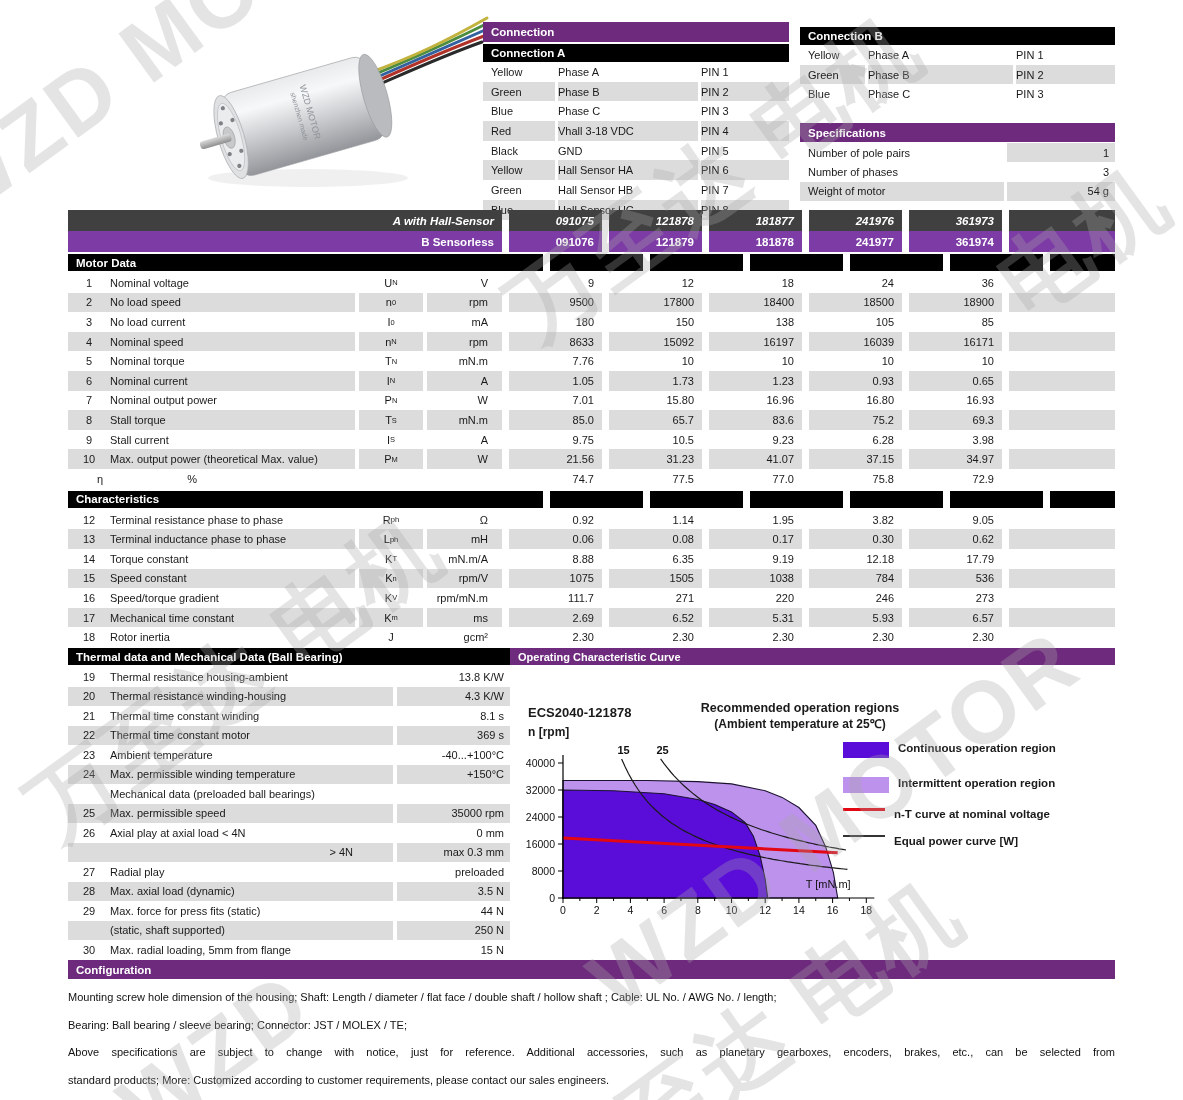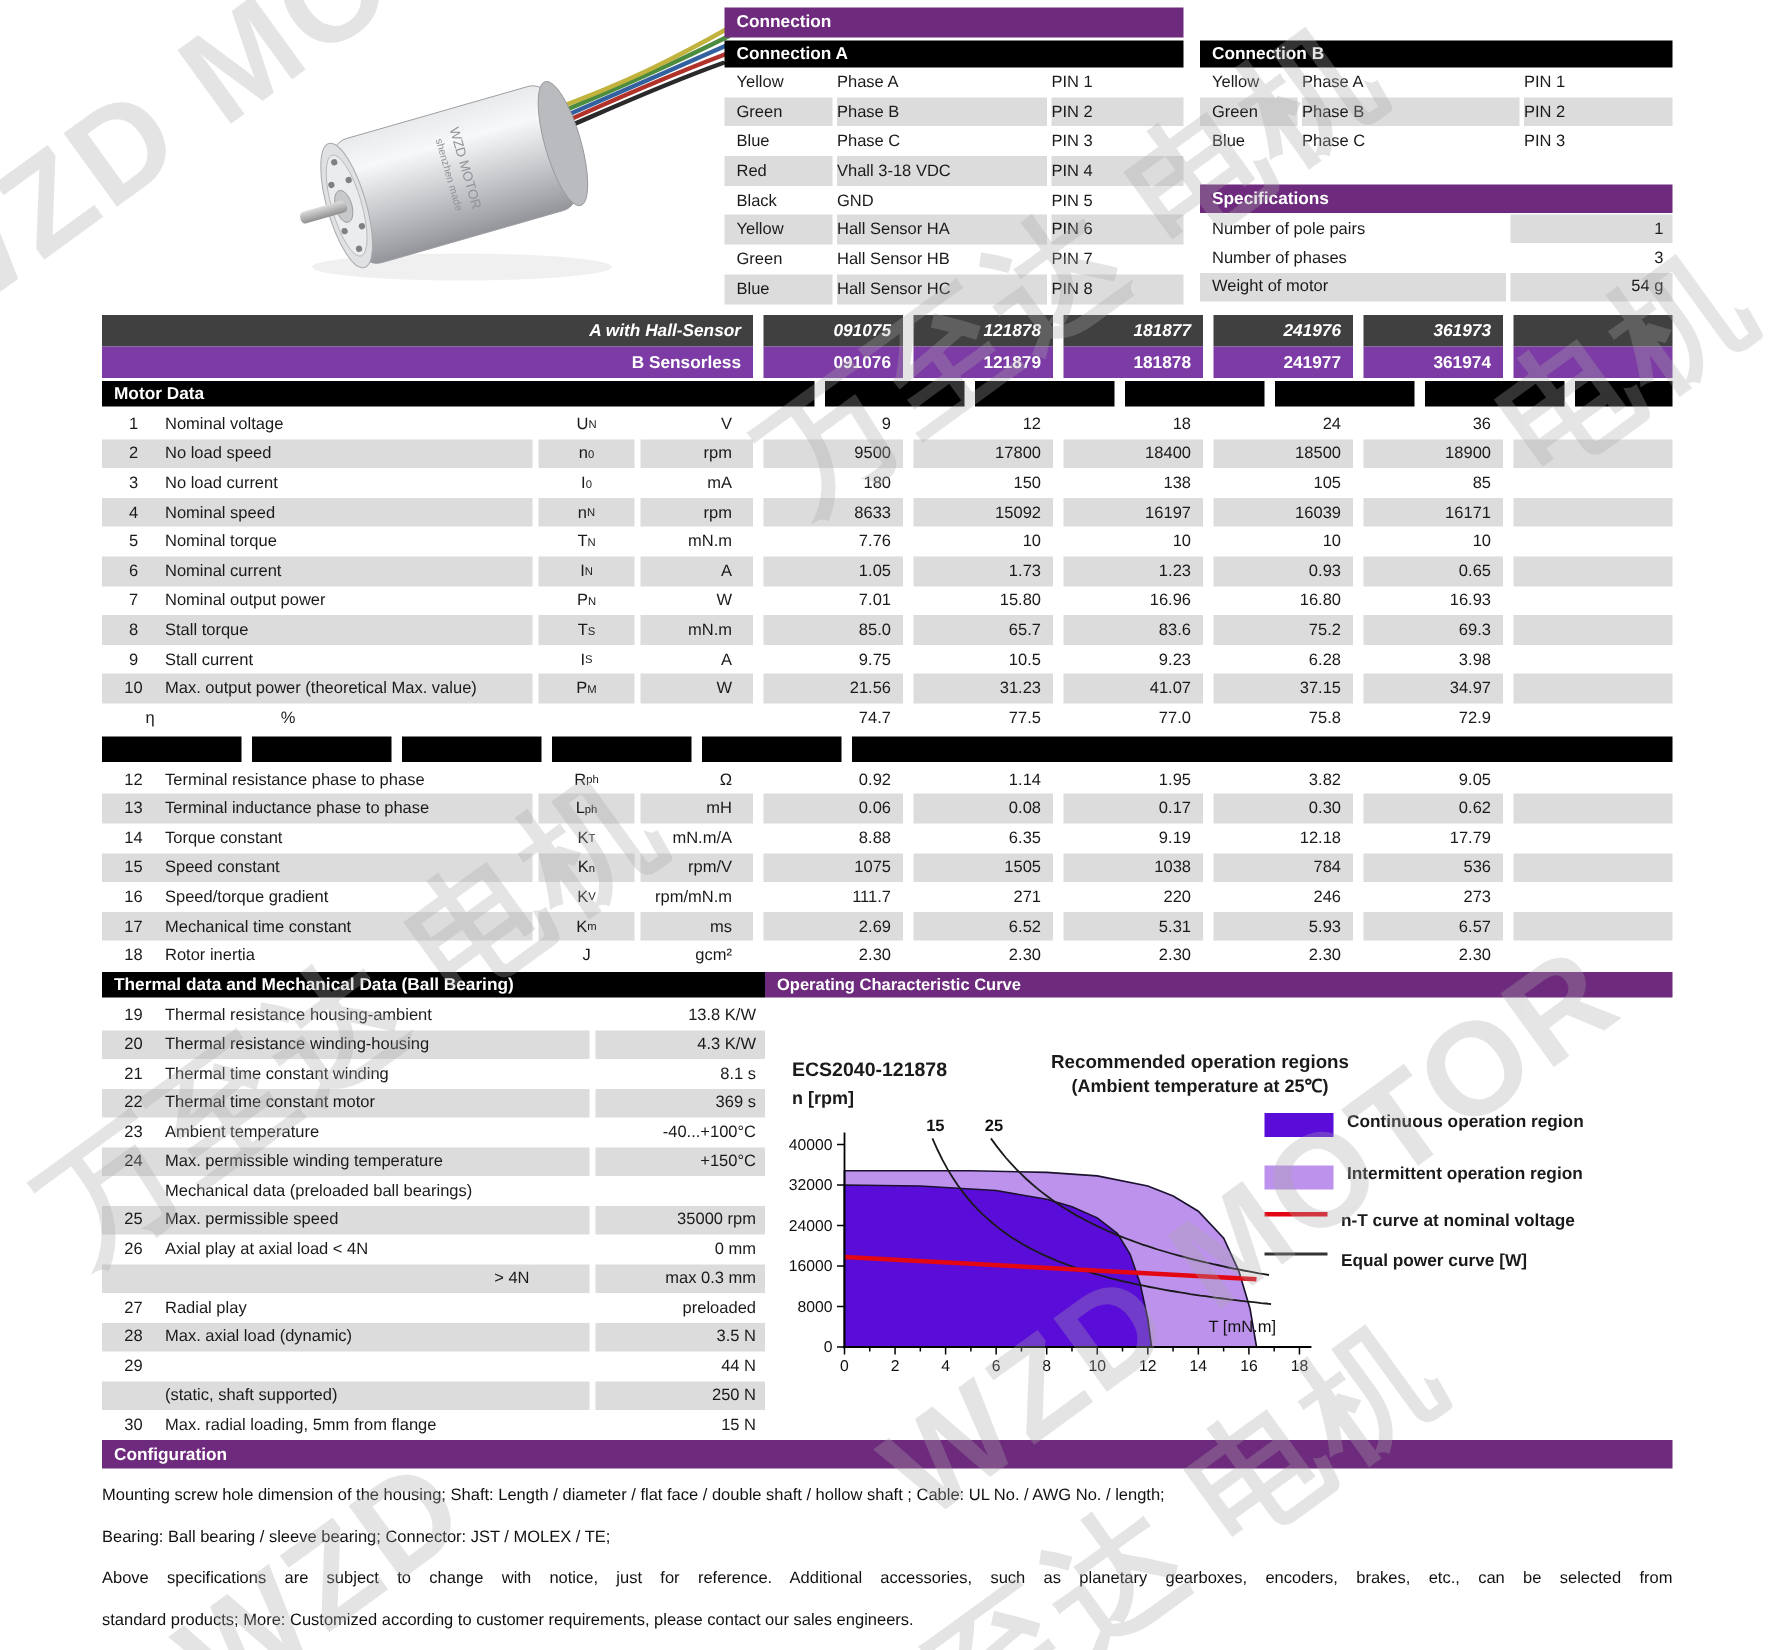--- a/index.html
+++ b/index.html
@@ -145,21 +145,21 @@
         <ellipse cx="98" cy="105" rx="5.5" ry="11" fill="#c7c9cb" stroke="#9a9c9f" stroke-width="0.6"></ellipse>
         <rect x="68" y="101" width="32" height="8" rx="3" fill="url(#sg)"></rect>
         <text x="0" y="0" transform="rotate(90 178 104) translate(178 104)" text-anchor="middle" font-size="9" fill="#8f9499">
           <tspan x="0" y="-2">WZD MOTOR</tspan>
           <tspan x="0" y="9" font-size="7">shenzhen made</tspan>
         </text>
       </g>
     </svg>
   </div>
 
-  <div class="conn conn-a" style="left:483px;top:5px;width:306px;">
+  <div class="conn conn-a" style="left:483px;top:22px;width:306px;">
     <div class="bar purple" style="height:20px;margin-bottom:2px;">Connection</div>
     <div class="bar black" style="height:18px;">Connection A</div>
     <div>
         <div class="crow">
           <div class="ccell c0">Yellow</div>
           <div class="ccell c1">Phase A</div>
           <div class="ccell c2">PIN 1</div>
         </div>
         <div class="crow stripe">
           <div class="ccell c0">Green</div>
@@ -432,20 +432,21 @@
           <div class="unt cell-base">%</div>
         </div>
         <div class="mval cell-base">74.7</div>
         <div class="mval cell-base">77.5</div>
         <div class="mval cell-base">77.0</div>
         <div class="mval cell-base">75.8</div>
         <div class="mval cell-base">72.9</div>
         <div class="mlast cell-base"></div>
       </div>
       <div class="mrow mbar">
+        <div class="mlabel cell-base">Characteristics</div>
         <div class="mval cell-base"></div>
         <div class="mval cell-base"></div>
         <div class="mval cell-base"></div>
         <div class="mval cell-base"></div>
         <div class="mval cell-base"></div>
         <div class="mlast cell-base"></div>
       </div>
       <div class="mrow mdata">
         <div class="lr">
           <div class="nl cell-base">
@@ -643,20 +644,21 @@
         <div class="trow stripe">
           <div class="tnl">
             <div class="tnum">28</div>
             <div class="tlbl">Max. axial load (dynamic)</div>
           </div>
           <div class="tval">3.5 N</div>
         </div>
         <div class="trow">
           <div class="tnl">
             <div class="tnum">29</div>
+            <div class="tlbl">Max. force for press fits (static)</div>
           </div>
           <div class="tval">44 N</div>
         </div>
         <div class="trow stripe">
           <div class="tnl">
             <div class="tnum"></div>
             <div class="tlbl">(static, shaft supported)</div>
           </div>
           <div class="tval">250 N</div>
         </div>

